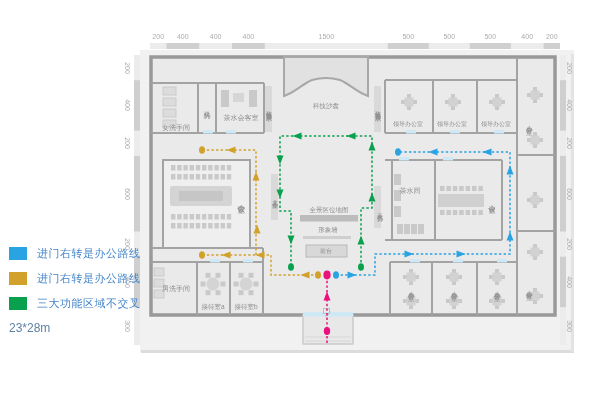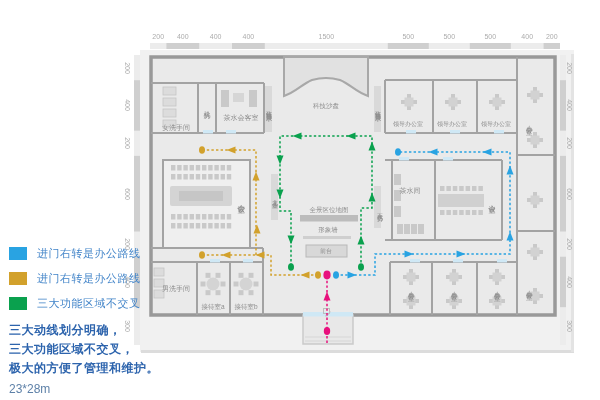--- a/index.html
+++ b/index.html
@@ -272,25 +272,20 @@
       <span class="ltext">进门右转是办公路线</span>
     </div>
     <div class="lrow">
       <span class="swatch" id="sw1" style="background: rgb(210, 161, 44);"></span>
       <span class="ltext">进门右转是办公路线</span>
     </div>
     <div class="lrow">
       <span class="swatch" id="sw2" style="background: rgb(10, 161, 78);"></span>
       <span class="ltext">三大功能区域不交叉</span>
     </div>
-    <div class="notes">
-      <div class="note-line">三大动线划分明确，</div>
-      <div class="note-line">三大功能区域不交叉，</div>
-      <div class="note-line">极大的方便了管理和维护。</div>
-    </div>
     <div class="size">23*28m</div>
   </div>
 
 <div class="dlab" style="left: 158.2px; top: 36px;">200</div>
     <div class="dlab" style="left: 182.8px; top: 36px;">400</div>
     <div class="dlab" style="left: 215.6px; top: 36px;">400</div>
     <div class="dlab" style="left: 248.4px; top: 36px;">400</div>
     <div class="dlab" style="left: 326.3px; top: 36px;">1500</div>
     <div class="dlab" style="left: 408.3px; top: 36px;">500</div>
     <div class="dlab" style="left: 449.3px; top: 36px;">500</div>

